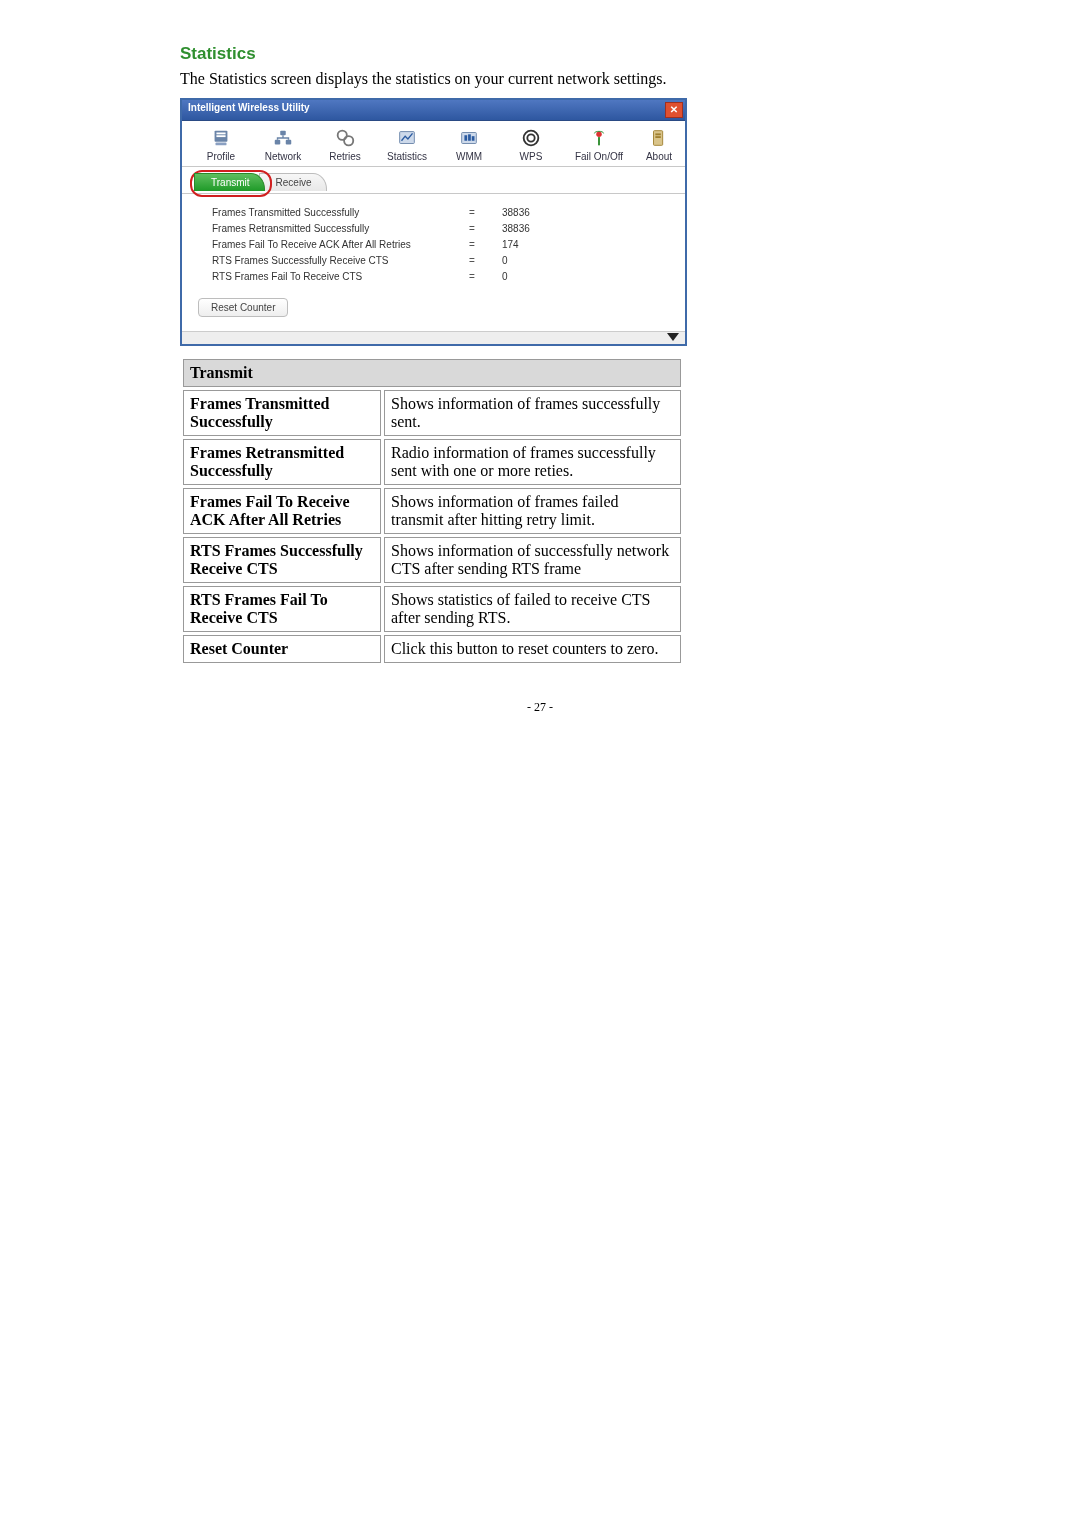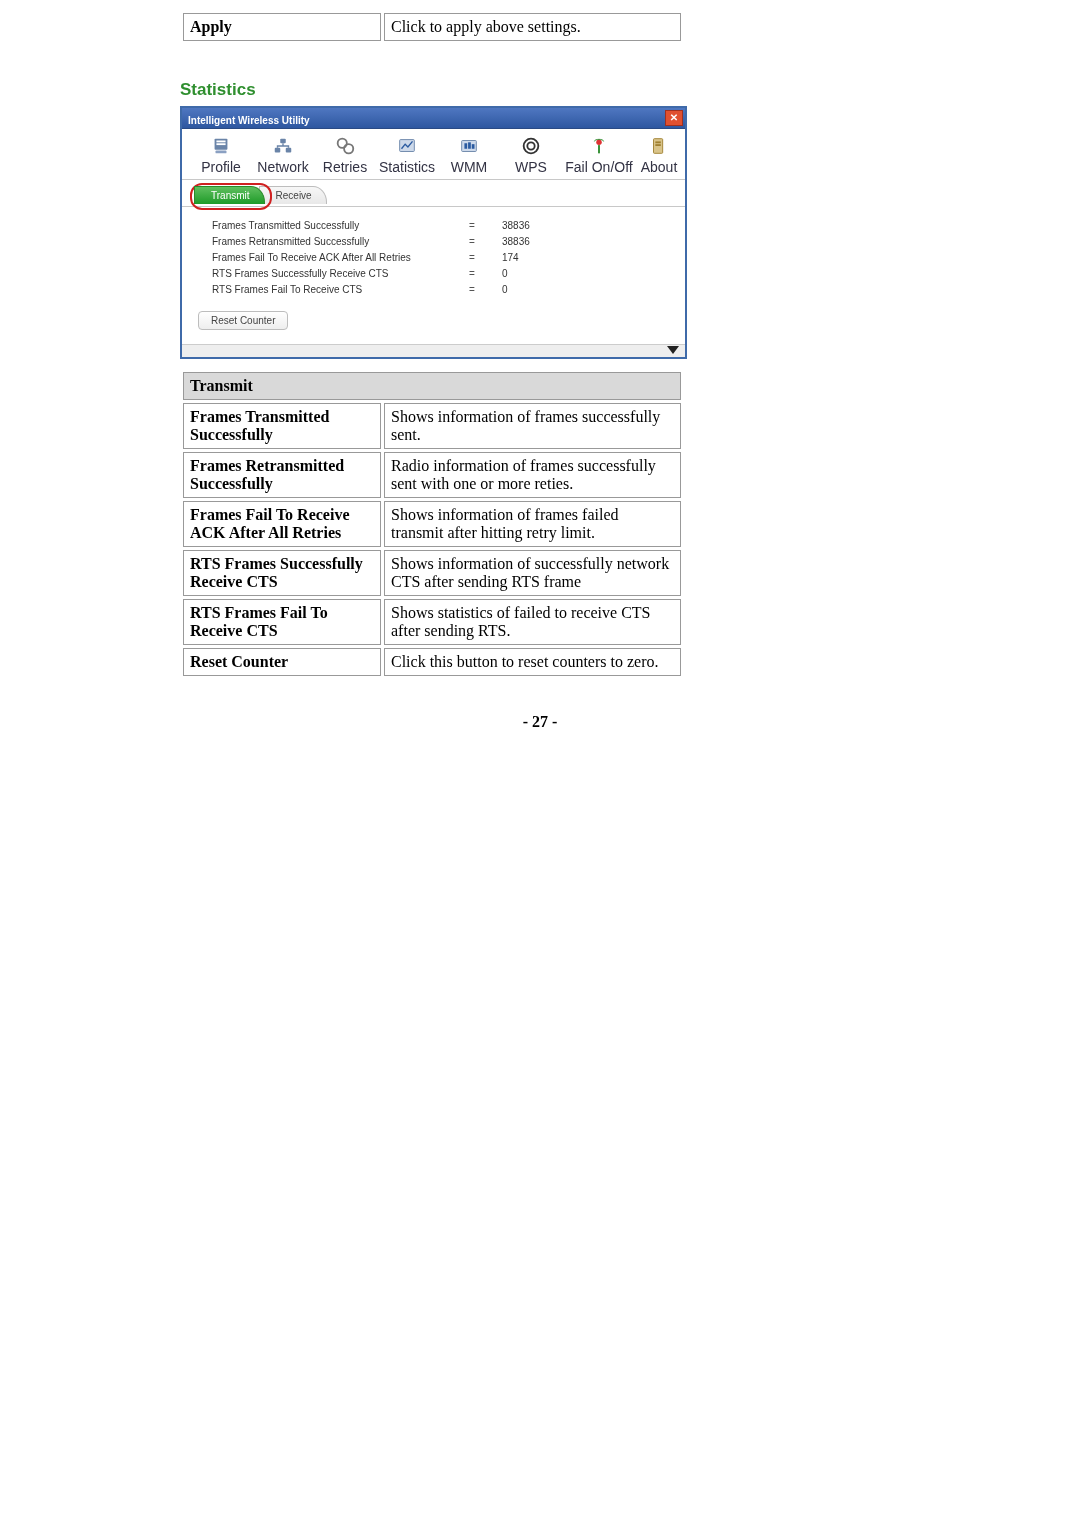--- a/index.html
+++ b/index.html
@@ -48,21 +48,21 @@
     .app {
       width: 503px;
       border: 2px solid #3f6aa9;
       background: #fff;
       font-family: Tahoma, Verdana, sans-serif;
       font-size: 10px;
       color: #333;
     }
     .titlebar {
       display: flex;
-      align-items: flex-end;
+      align-items: flex-start;
       justify-content: space-between;
       background: linear-gradient(#4f77c1, #2e57a0);
       color: #fff;
       font-weight: bold;
       padding: 2px 2px 2px 6px;
       border-bottom: 1px solid #2a4a84;
     }
     .titlebar .closebox {
       width: 16px;
       height: 14px;
@@ -87,21 +87,21 @@
       padding: 2px 0 0;
     }
     .toolbar .tbitem .ic {
       width: 24px;
       height: 22px;
       margin: 0 auto 2px;
       display: block;
     }
     .toolbar .tbitem .lbl {
       color: #334;
-      font-size: 14px;
+      font-size: 10px;
     }
     .rule {
       height: 1px;
       background: #c8c8c8;
       margin: 2px 0 6px;
     }
     .tabs {
       display: flex;
       align-items: flex-end;
       padding-left: 12px;
@@ -177,45 +177,36 @@
       right: 6px;
       top: 1px;
       width: 0;
       height: 0;
       border-left: 6px solid transparent;
       border-right: 6px solid transparent;
       border-top: 8px solid #222;
     }
     .pagenum {
       text-align: center;
-      font-weight: bold;
-      font-size: 16px;
+      font-weight: normal;
+      font-size: 12px;
       margin: 34px 0 0;
     }
     .toptable-wrap {
       padding-top: 2px;
     }
   </style>
 </head>
 <body>
 
 <div class="page">
 
-  <div class="toptable-wrap">
-    <table class="desc">
-      <tbody>
-          <tr>
-        <td class="k">Apply</td>
-        <td>Click to apply above settings.</td>
-      </tr>
-    </tbody>
-      </table>
-  </div>
 
   <div class="heading">Statistics</div>
+  <div class="blurb">The Statistics screen displays the statistics on your current network settings.</div>
 
   <div class="app">
     <div class="titlebar">
       <span>Intelligent Wireless Utility</span>
       <span class="closebox">✕</span>
     </div>
 
     <div class="toolbar">
       <div class="tbitem">
         <svg class="ic" viewBox="0 0 24 24">

